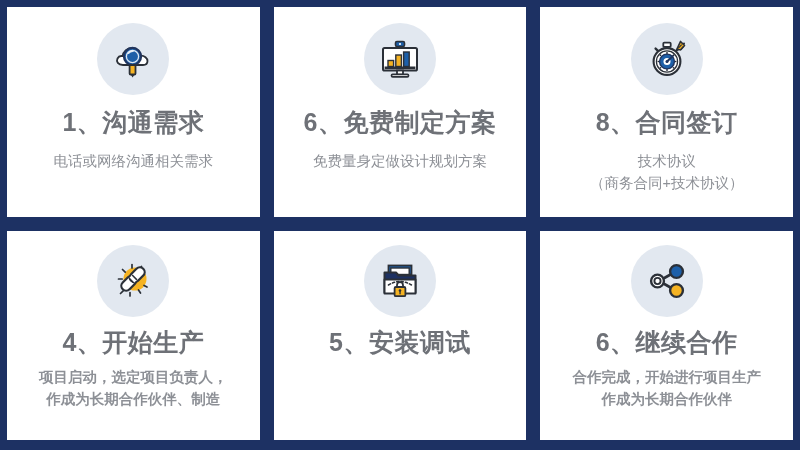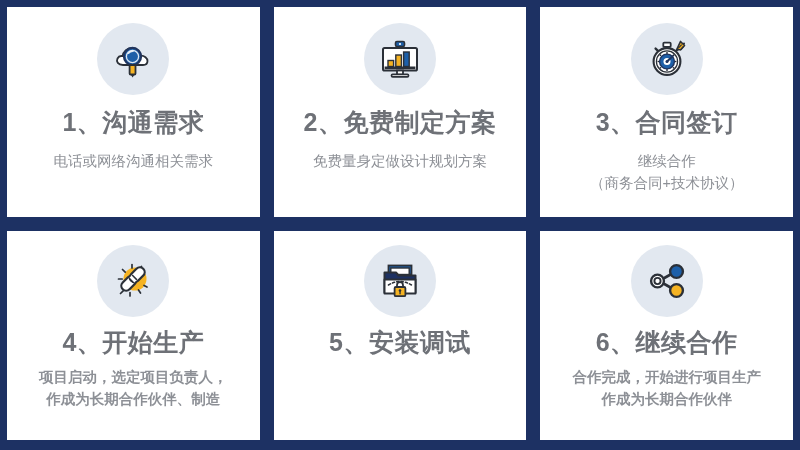--- a/index.html
+++ b/index.html
@@ -128,21 +128,21 @@
           <rect x="12" y="25.5" width="5.6" height="6" fill="#f5b323" stroke="#2b3038" stroke-width="1.4"></rect>
           <rect x="19.8" y="20" width="5.6" height="11.5" fill="#f5b323" stroke="#2b3038" stroke-width="1.4"></rect>
           <rect x="27.6" y="17" width="5.6" height="14.5" fill="#1d5fa8" stroke="#2b3038" stroke-width="1.4"></rect>
 
           <rect x="8.6" y="31.5" width="30.8" height="2.7" fill="#2b3038"></rect>
 
           <rect x="21" y="35.5" width="6" height="4.2" fill="#ffffff" stroke="#2b3038" stroke-width="1.8"></rect>
           <rect x="15.5" y="39.3" width="17" height="2.6" rx="1.2" fill="#ffffff" stroke="#2b3038" stroke-width="1.7"></rect>
         </svg>
       </div>
-      <div class="cell-title">2、免费制定方案</div>
+      <div class="cell-title">6、免费制定方案</div>
       <div class="cell-desc">
         <span class="line">免费量身定做设计规划方案</span>
       </div>
     </div>
 
     <div class="cell">
       <div class="icon-circle">
         <svg width="48" height="48" viewBox="0 0 48 48">
 
           <path d="M27 21.5 L41 8.5" stroke="#2b3038" stroke-width="2" stroke-linecap="round"></path>
@@ -167,23 +167,23 @@
             <circle cx="17.4" cy="20.2" r="0.85"></circle>
             <circle cx="30.6" cy="32.8" r="0.85"></circle>
           </g>
 
           <circle cx="24" cy="26.5" r="7.4" fill="#1d5fa8" stroke="#20355f" stroke-width="1.4"></circle>
           <circle cx="24" cy="26.5" r="3.5" fill="#ffffff"></circle>
           <path d="M24 26.5 L29.6 21.2" stroke="#20355f" stroke-width="2.1" stroke-linecap="round"></path>
           <circle cx="24" cy="26.5" r="1.5" fill="#20355f"></circle>
         </svg>
       </div>
-      <div class="cell-title">3、合同签订</div>
-      <div class="cell-desc">
-        <span class="line">继续合作</span>
+      <div class="cell-title">8、合同签订</div>
+      <div class="cell-desc">
+        <span class="line">技术协议</span>
         <span class="line">（商务合同+技术协议）</span>
       </div>
     </div>
 
     <div class="cell row2">
       <div class="icon-circle">
         <svg width="48" height="48" viewBox="0 0 48 48">
 
           <circle cx="26" cy="22" r="11.5" fill="#f5b323"></circle>
 

